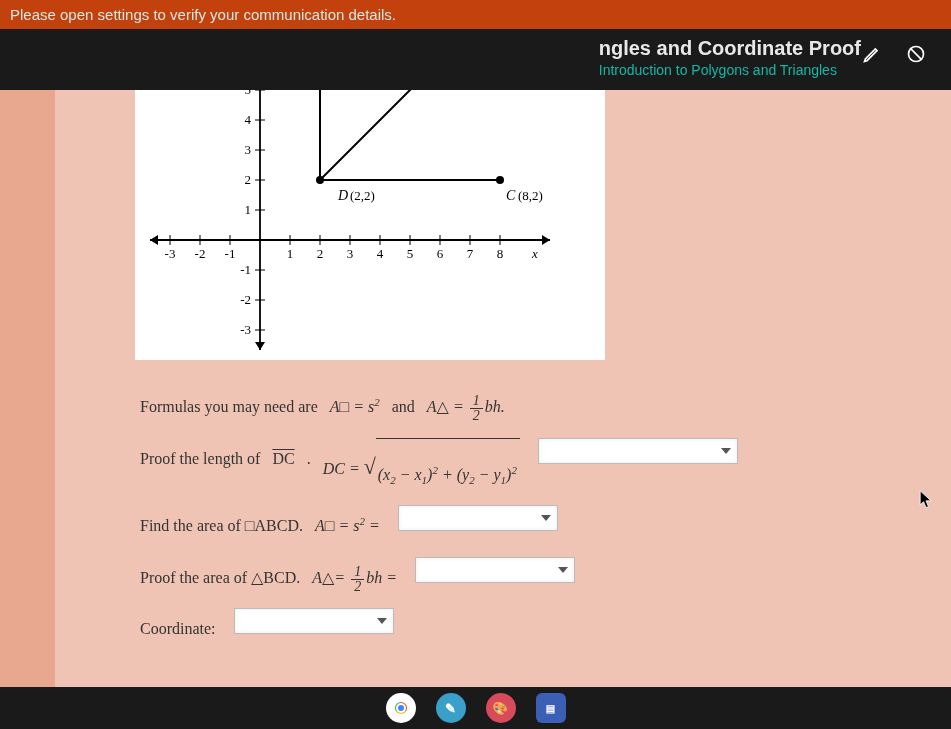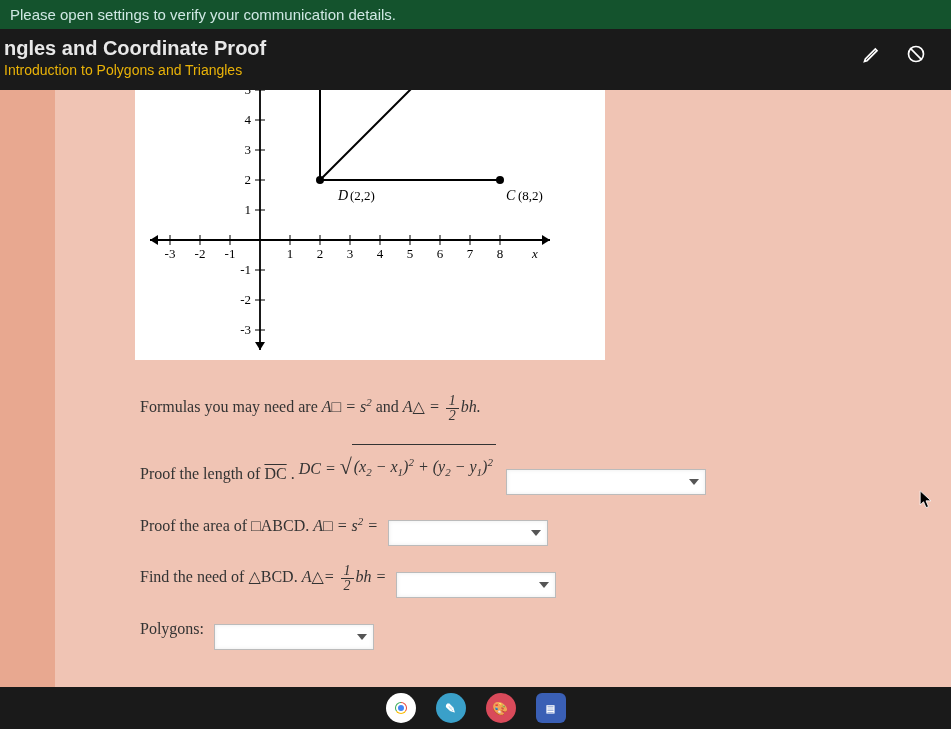--- a/index.html
+++ b/index.html
@@ -5,43 +5,43 @@
   * { box-sizing: border-box; margin: 0; padding: 0; }
   body {
     font-family: Arial, Helvetica, sans-serif;
     background: #222;
     width: 951px;
     height: 729px;
     overflow: hidden;
     position: relative;
   }
   .banner {
-    background: #14532d;
+    background: #c2410c;
     color: #d0e8e4;
     padding: 6px 10px;
     font-size: 15px;
     font-weight: 500;
   }
   .header {
     background: #1a1a1a;
     color: #fff;
-    padding: 8px 10px 12px 4px;
-    display: flex;
-    justify-content: space-between;
+    padding: 8px 10px 12px 16px;
+    display: flex;
+    justify-content: flex-end;
     align-items: flex-start;
   }
   .header-left { }
   .title {
     font-size: 20px;
     font-weight: 700;
     color: #e8e8e8;
   }
   .subtitle {
     font-size: 14px;
-    color: #eab308;
+    color: #14b8a6;
     font-weight: 500;
     margin-top: 2px;
   }
   .header-icons {
     display: flex;
     gap: 22px;
     align-items: center;
     padding-top: 6px;
     padding-right: 14px;
   }
@@ -83,23 +83,23 @@
     top: -60px;
   }
   .question-block {
     margin-top: 26px;
     font-size: 16px;
     line-height: 2.6;
     padding-left: 45px;
   }
   .question-block .row {
     display: flex;
-    align-items: flex-end;
+    align-items: flex-start;
     flex-wrap: wrap;
-    gap: 4px;
+    gap: 12px;
     margin-bottom: 10px;
   }
   .math {
     font-family: 'Times New Roman', serif;
     font-style: italic;
   }
   .overline {
     text-decoration: overline;
   }
   .frac {
@@ -116,21 +116,21 @@
   .sqrt {
     display: inline-flex;
     align-items: center;
   }
   .sqrt-sym {
     font-size: 22px;
     font-family: 'Times New Roman', serif;
   }
   .sqrt-body {
     border-top: 1.5px solid #333;
-    padding: 1px 3px 0 2px;
+    padding: 15px 3px 0 2px;
   }
   .subsc { font-size: 11px; vertical-align: sub; }
   .supsc { font-size: 11px; vertical-align: super; }
   .answer-select {
     display: inline-flex;
     align-items: center;
     justify-content: flex-end;
     background: #fff;
     border: 1px solid #bbb;
     box-shadow: inset 0 0 4px rgba(0,0,0,0.08);
@@ -322,40 +322,40 @@
         <span class="math">DC = <span class="sqrt">
               <span class="sqrt-sym">√</span>
               <span class="sqrt-body">(x<span class="subsc">2</span> − x<span class="subsc">1</span>)<span class="supsc">2</span> + (y<span class="subsc">2</span> − y<span class="subsc">1</span>)<span class="supsc">2</span></span>
             </span></span>
         <span class="answer-select long">
             <span class="caret"></span>
           </span>
       </div>
 
       <div class="row">
-        <span>Proof the area of □ABCD. </span>
+        <span>Find the area of □ABCD. </span>
         <span class="math">A<span style="font-style:normal">□</span> = s<span class="supsc">2</span> =</span>
         <span class="answer-select">
             <span class="caret"></span>
           </span>
       </div>
 
       <div class="row">
-        <span>Find the need of △BCD. </span>
+        <span>Proof the area of △BCD. </span>
         <span class="math">A<span style="font-style:normal">△</span>= <span class="frac">
               <span class="num">1</span>
               <span class="den">2</span>
             </span>bh =</span>
         <span class="answer-select">
             <span class="caret"></span>
           </span>
       </div>
 
       <div class="row">
-        <span>Polygons:</span>
+        <span>Coordinate:</span>
         <span class="answer-select">
             <span class="caret"></span>
           </span>
       </div>
     </div>
 
     <svg class="cursor" viewBox="0 0 16 24">
         <path d="M1 1 L1 18 L5 14 L8 21 L11 20 L8 13 L14 13 Z" fill="#000" stroke="#fff" stroke-width="1"></path>
       </svg>
   </div>

